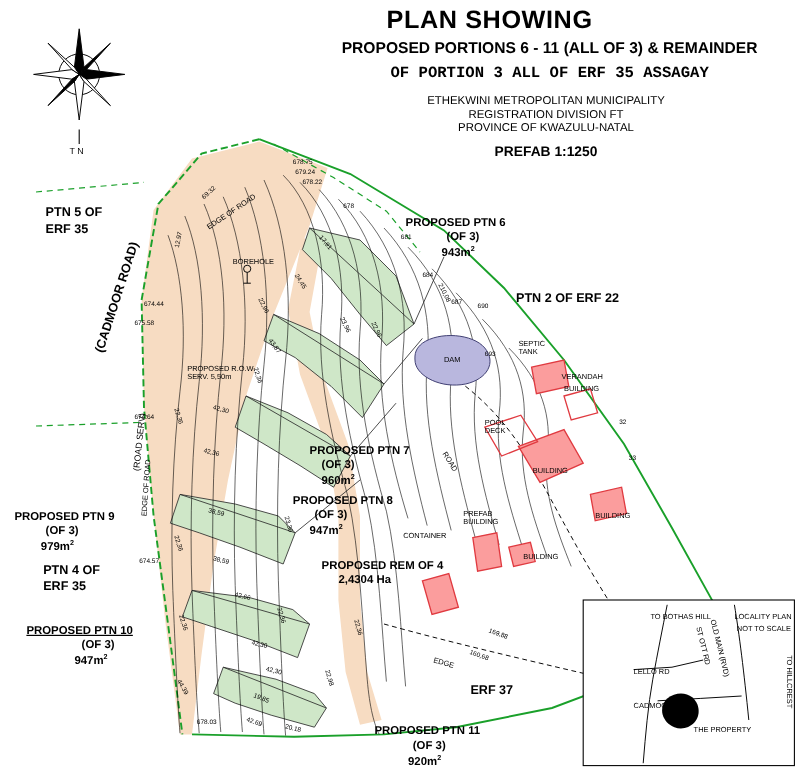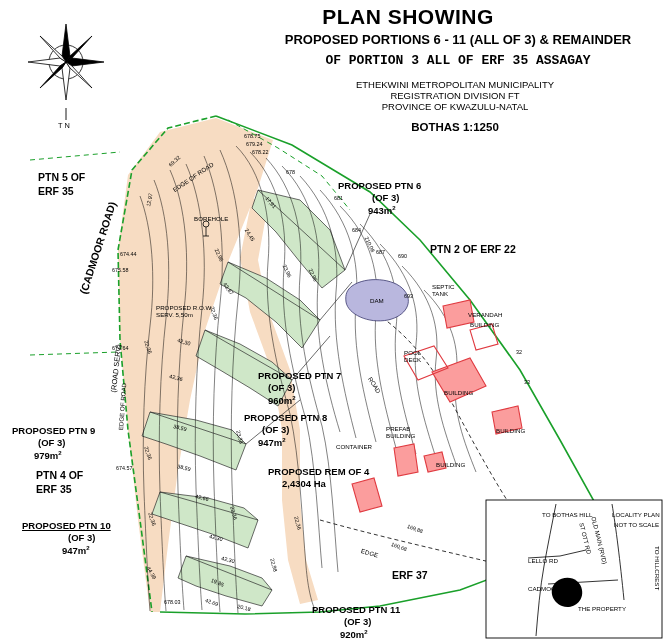--- a/index.html
+++ b/index.html
@@ -115,21 +115,21 @@
     <path fill="#000" stroke="none" d="M556,582 C566,574 580,578 582,590 C584,602 572,610 562,606 C552,602 548,590 556,582 Z"></path>
   </g>
 </svg>
 
 <div class="t title1 c" style="left:258px;top:6px;width:300px;">PLAN SHOWING</div>
 <div class="t title2 c" style="left:250px;top:33px;width:416px;">PROPOSED PORTIONS 6 - 11 (ALL OF 3) &amp; REMAINDER</div>
 <div class="t title2 c" style="left:250px;top:54px;width:416px;font-family:Liberation Mono, monospace;">OF PORTION 3 ALL OF ERF 35 ASSAGAY</div>
 <div class="t sub c" style="left:300px;top:80px;width:310px;">ETHEKWINI METROPOLITAN MUNICIPALITY</div>
 <div class="t sub c" style="left:300px;top:91px;width:310px;">REGISTRATION DIVISION FT</div>
 <div class="t sub c" style="left:300px;top:102px;width:310px;">PROVINCE OF KWAZULU-NATAL</div>
-<div class="t scale c" style="left:330px;top:121px;width:250px;">BOTHAS 1:1250</div>
+<div class="t scale c" style="left:330px;top:121px;width:250px;">PREFAB 1:1250</div>
 
 <div class="t sm" style="left:58px;top:122px;">T N</div>
 
 <div class="t lbl" style="left:38px;top:172px;">PTN 5 OF</div>
 <div class="t lbl" style="left:38px;top:186px;">ERF 35</div>
 <div class="t lbl" style="left:36px;top:470px;">PTN 4 OF</div>
 <div class="t lbl" style="left:36px;top:484px;">ERF 35</div>
 <div class="t lbl" style="left:430px;top:244px;">PTN 2 OF ERF 22</div>
 <div class="t lbl" style="left:392px;top:570px;">ERF 37</div>
 

